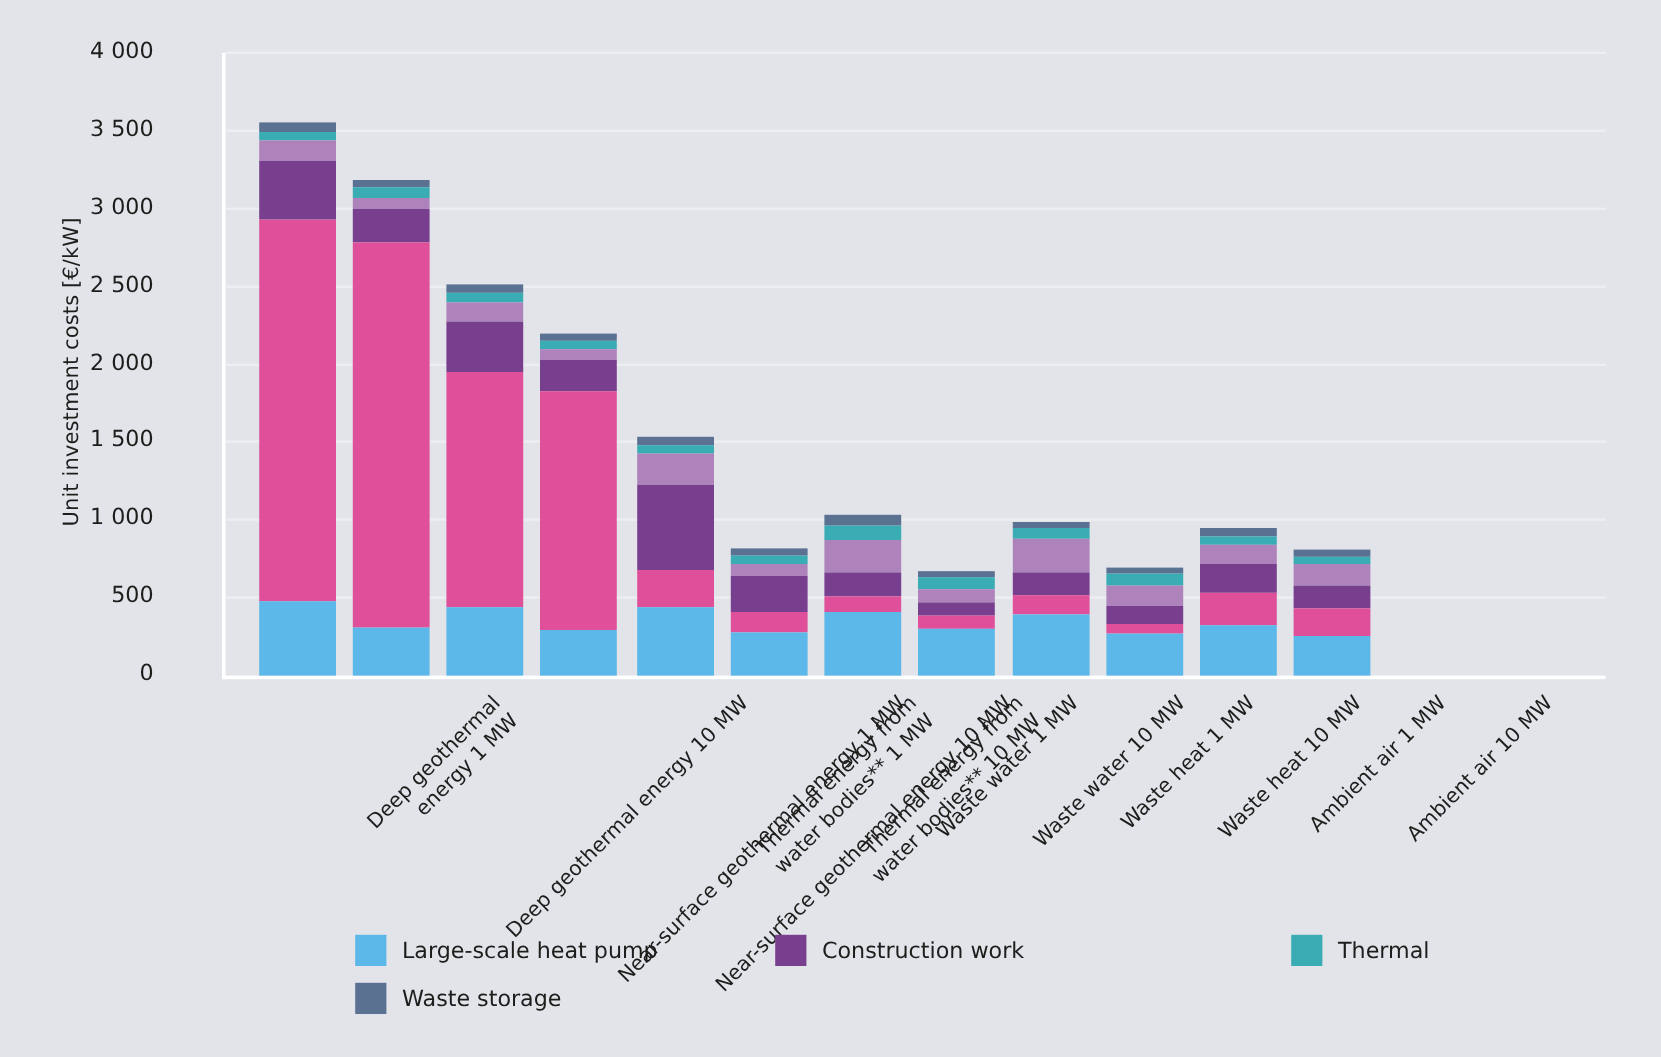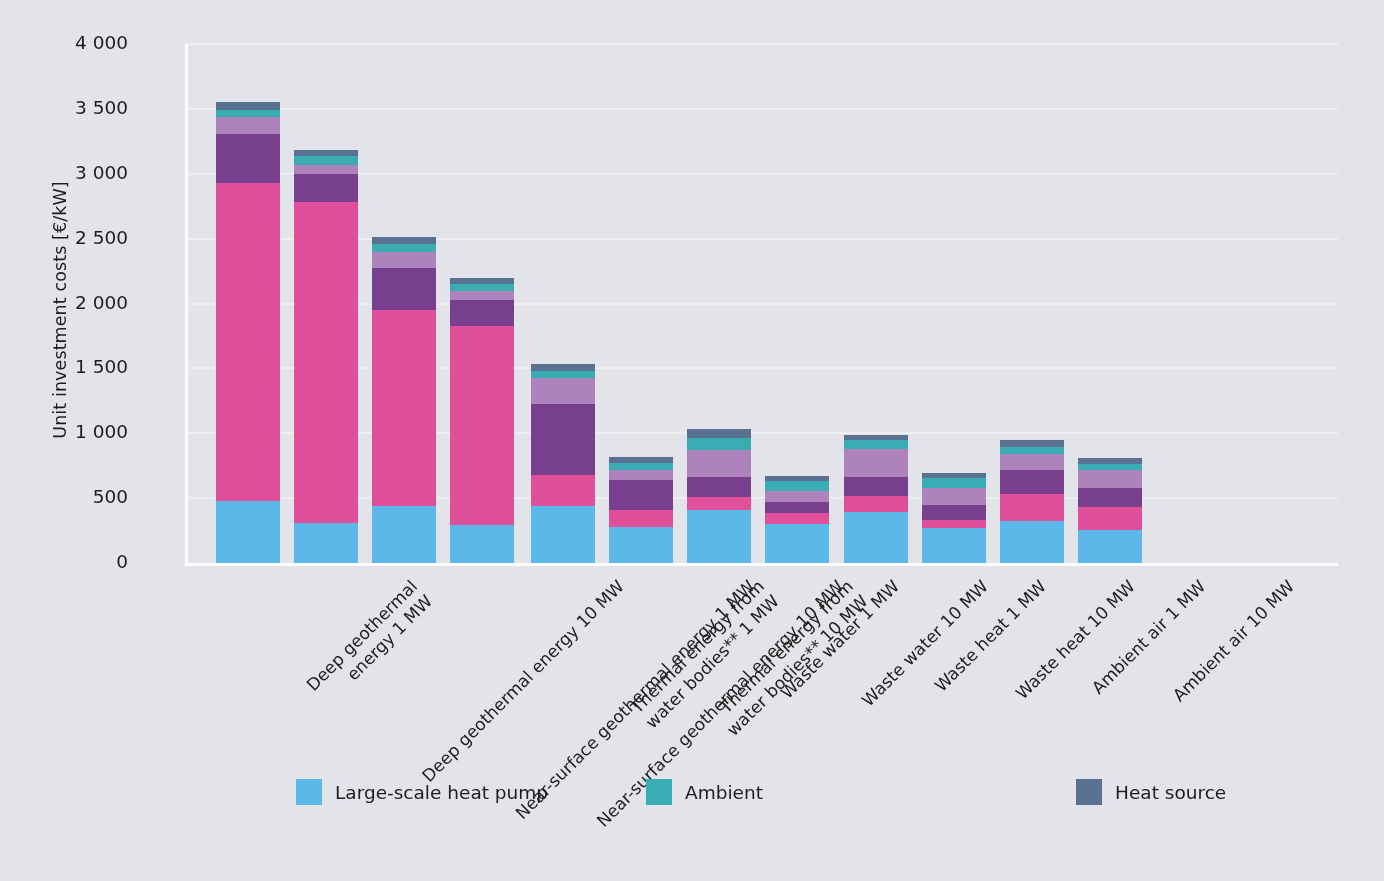--- a/index.html
+++ b/index.html
@@ -254,22 +254,26 @@
         <div>Ambient air 10 MW</div>
       </div>
     </div>
 
   <div class="legend" id="legend">
       <div class="legend-item">
         <span class="swatch" style="background: rgb(92, 184, 232);"></span>
         <span class="legend-label">Large-scale heat pump</span>
       </div>
       <div class="legend-item">
+        <span class="swatch" style="background: rgb(120, 63, 143);"></span>
+        <span class="legend-label">Construction work</span>
+      </div>
+      <div class="legend-item">
         <span class="swatch" style="background: rgb(58, 173, 180);"></span>
-        <span class="legend-label">Ambient</span>
+        <span class="legend-label">Thermal</span>
       </div>
       <div class="legend-item">
         <span class="swatch" style="background: rgb(90, 113, 145);"></span>
-        <span class="legend-label">Heat source</span>
+        <span class="legend-label">Waste storage</span>
       </div>
     </div>
 
 </div>
 
 </body></html>

